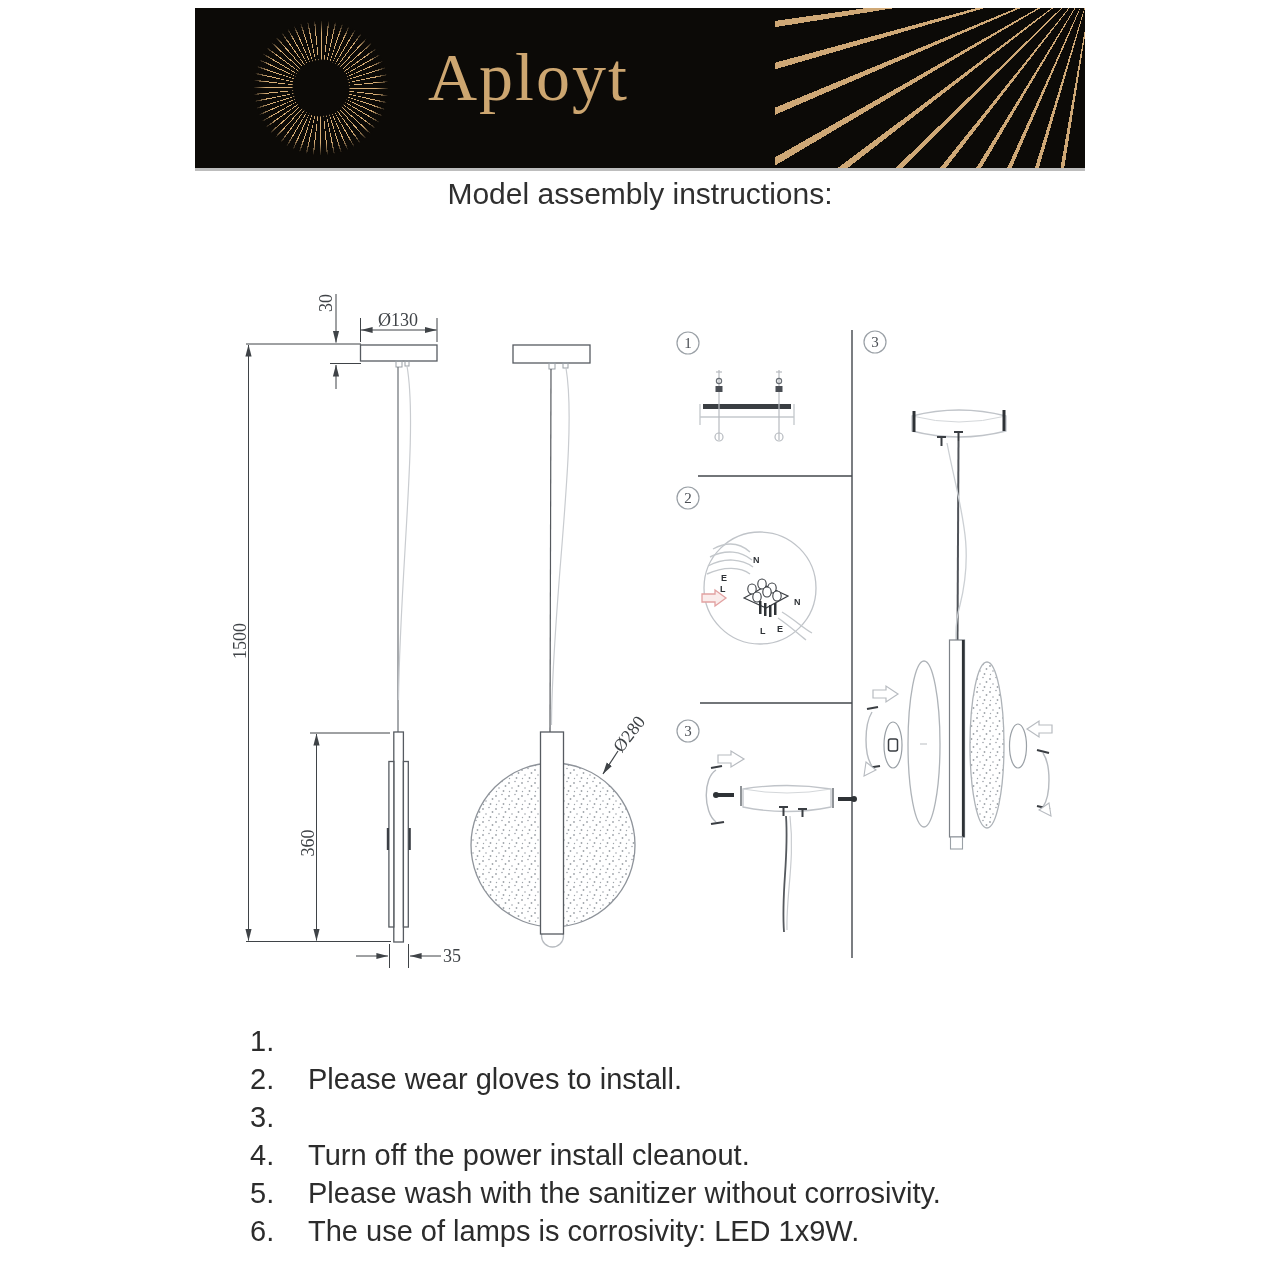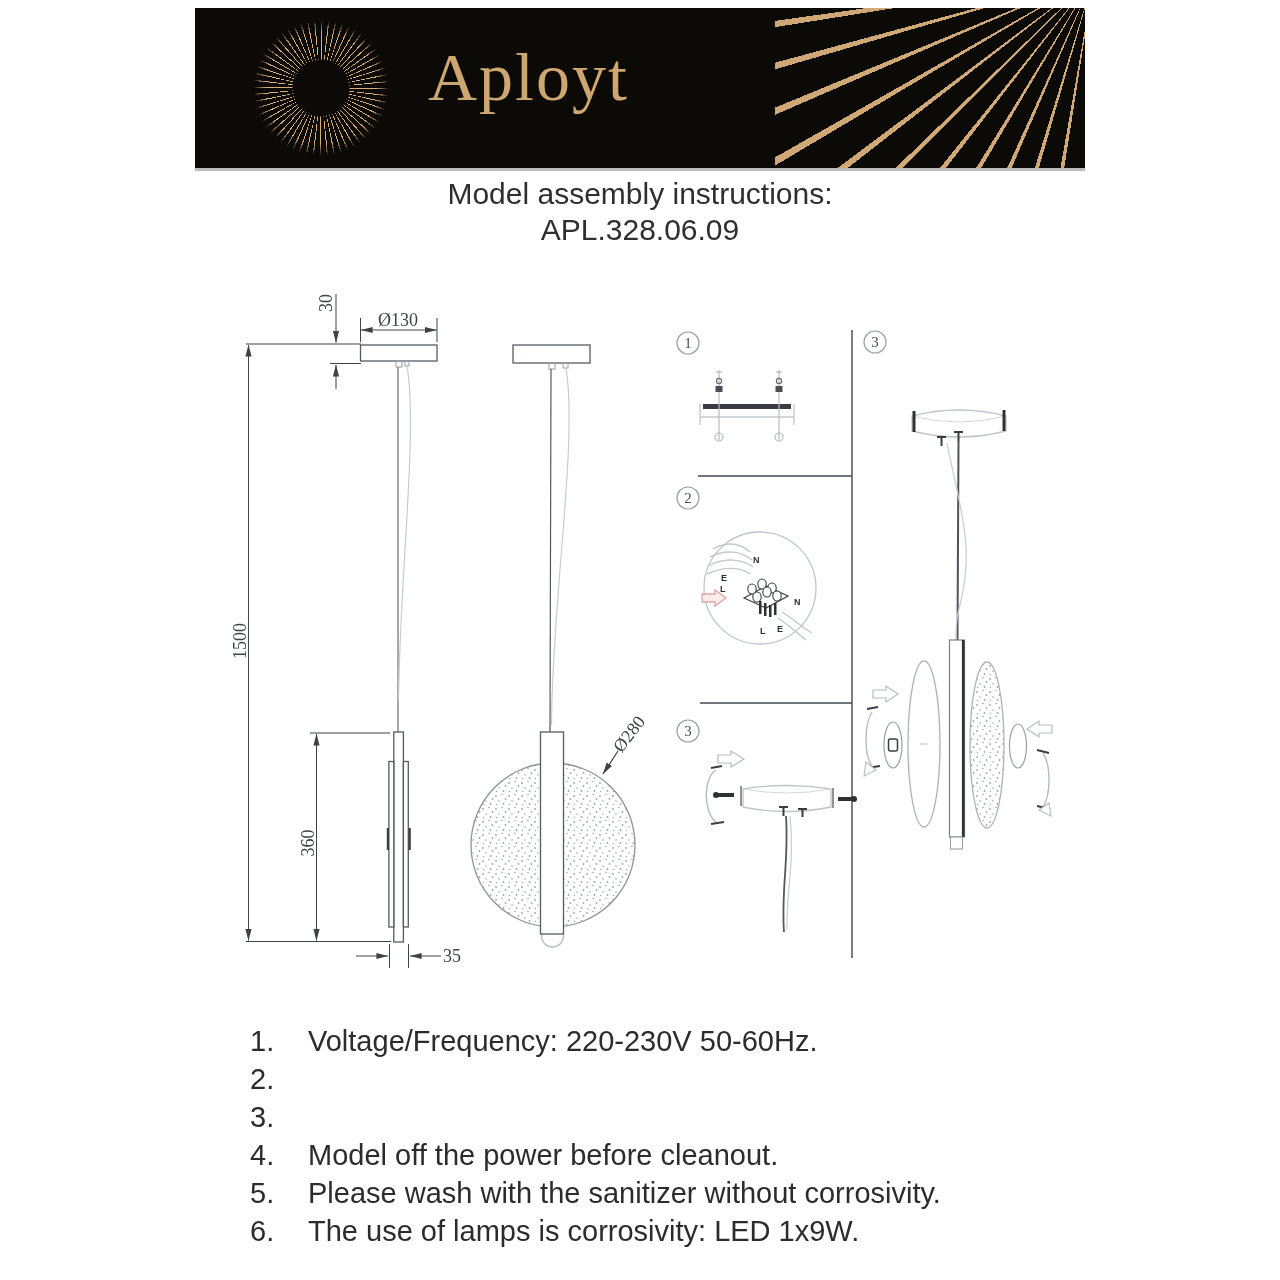--- a/index.html
+++ b/index.html
@@ -36,21 +36,20 @@
 <div class="page">
 
   <div class="banner">
     <div class="sunburst"></div>
     <div class="brand">Aployt</div>
     <div class="rays"></div>
   </div>
 
   <div class="title-block">
     <div class="title-line">Model assembly instructions:</div>
-    <div class="title-line">APL.328.06.09</div>
   </div>
 
   <svg class="drawing" width="1280" height="695" viewBox="0 285 1280 695">
     <defs>
       <marker id="dimarr" viewBox="0 0 12 8" refX="11.6" refY="4" markerWidth="12" markerHeight="8" orient="auto-start-reverse" markerUnits="userSpaceOnUse">
         <path d="M12,4 L0,0.9 L0,7.1 Z" fill="#3f4347"></path>
       </marker>
       <pattern id="stip" width="13" height="13" patternUnits="userSpaceOnUse">
         <circle cx="2" cy="3" r="0.9" fill="#9fa4aa"></circle>
         <circle cx="8" cy="1.5" r="0.8" fill="#9fa4aa"></circle>
@@ -233,31 +232,31 @@
       <path d="M1043,753 C1051,765 1051,795 1043,807" stroke="#b7bbc0" stroke-width="1.4"></path>
       <line x1="1037" y1="750" x2="1049" y2="753" stroke="#3a3e43" stroke-width="2.2"></line>
       <line x1="1037" y1="806" x2="1050" y2="809" stroke="#3a3e43" stroke-width="2.2"></line>
       <path d="M1049,803 L1039,810 L1051,816 Z" stroke="#b7bbc0" stroke-width="1.1" fill="#ffffff"></path>
     </g>
   </svg>
 
   <div class="instructions">
     <div class="inst-row">
       <span class="inst-num">1.</span>
-      <span class="inst-text">Voltage/Frequency: 220-230V 50-60Hz.</span>
     </div>
     <div class="inst-row">
       <span class="inst-num">2.</span>
+      <span class="inst-text">Please wear gloves to install.</span>
     </div>
     <div class="inst-row">
       <span class="inst-num">3.</span>
     </div>
     <div class="inst-row">
       <span class="inst-num">4.</span>
-      <span class="inst-text">Model off the power before cleanout.</span>
+      <span class="inst-text">Turn off the power install cleanout.</span>
     </div>
     <div class="inst-row">
       <span class="inst-num">5.</span>
       <span class="inst-text">Please wash with the sanitizer without corrosivity.</span>
     </div>
     <div class="inst-row">
       <span class="inst-num">6.</span>
       <span class="inst-text">The use of lamps is corrosivity: LED 1x9W.</span>
     </div>
   </div>

